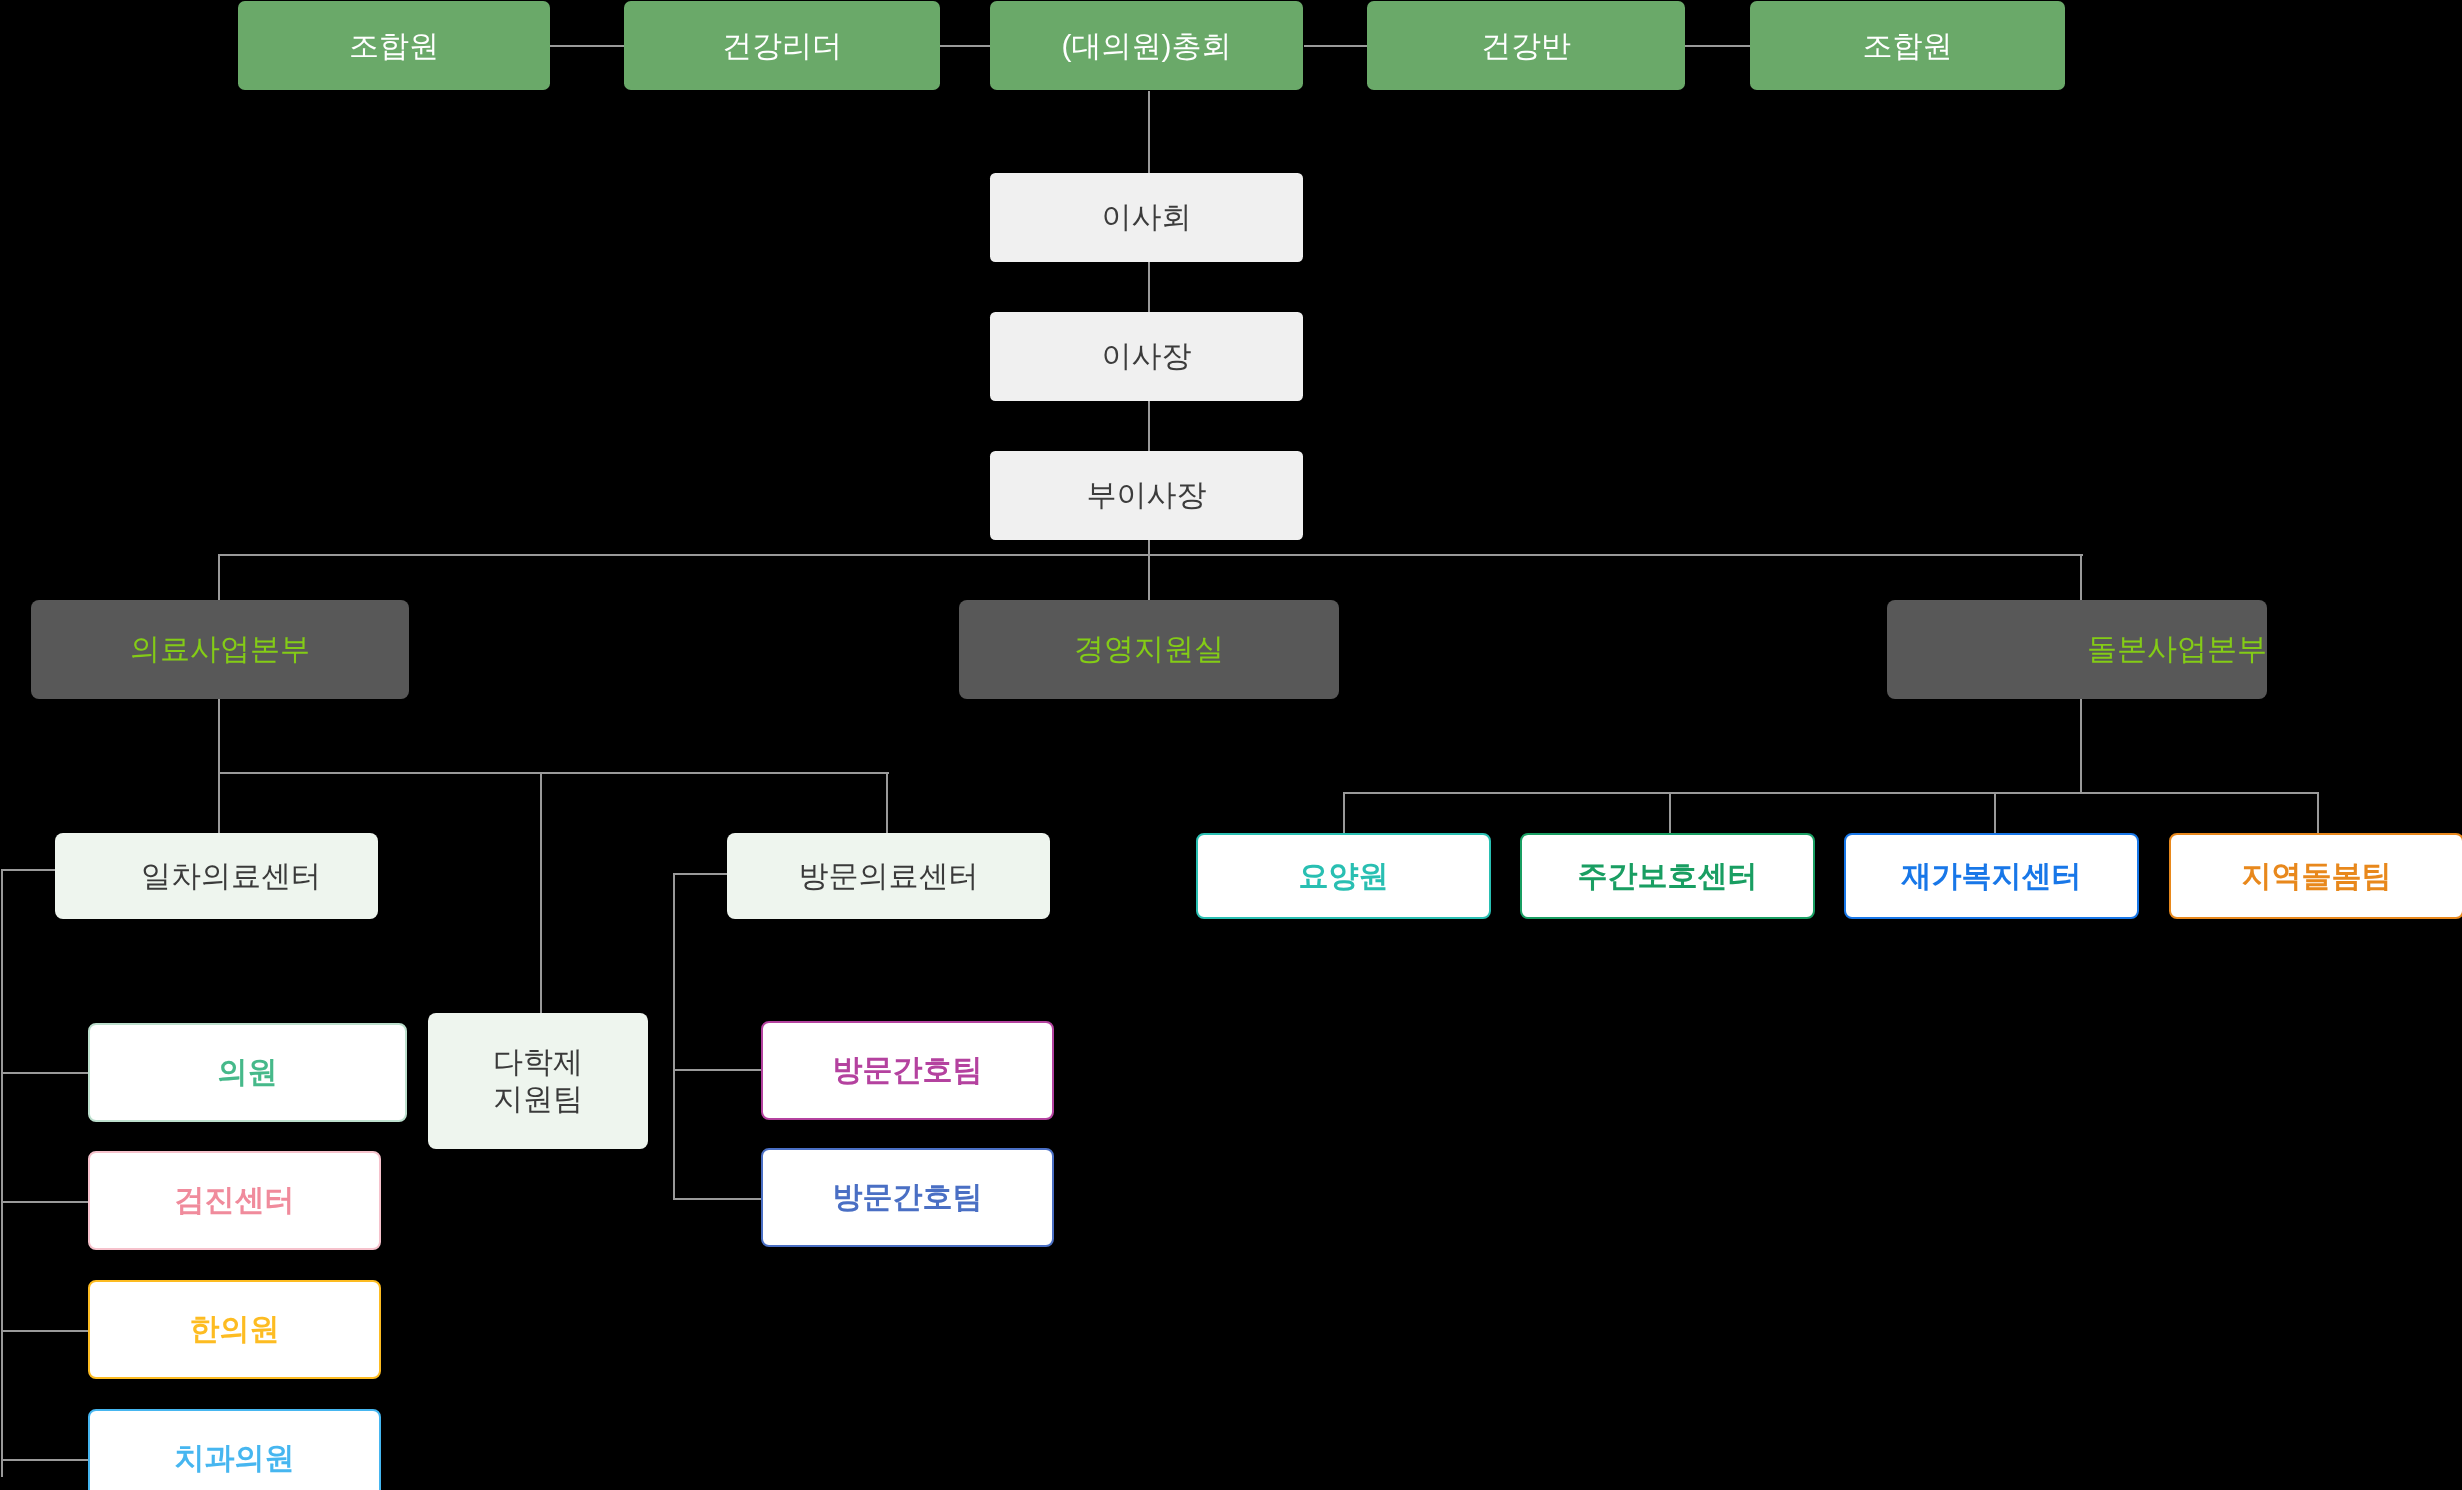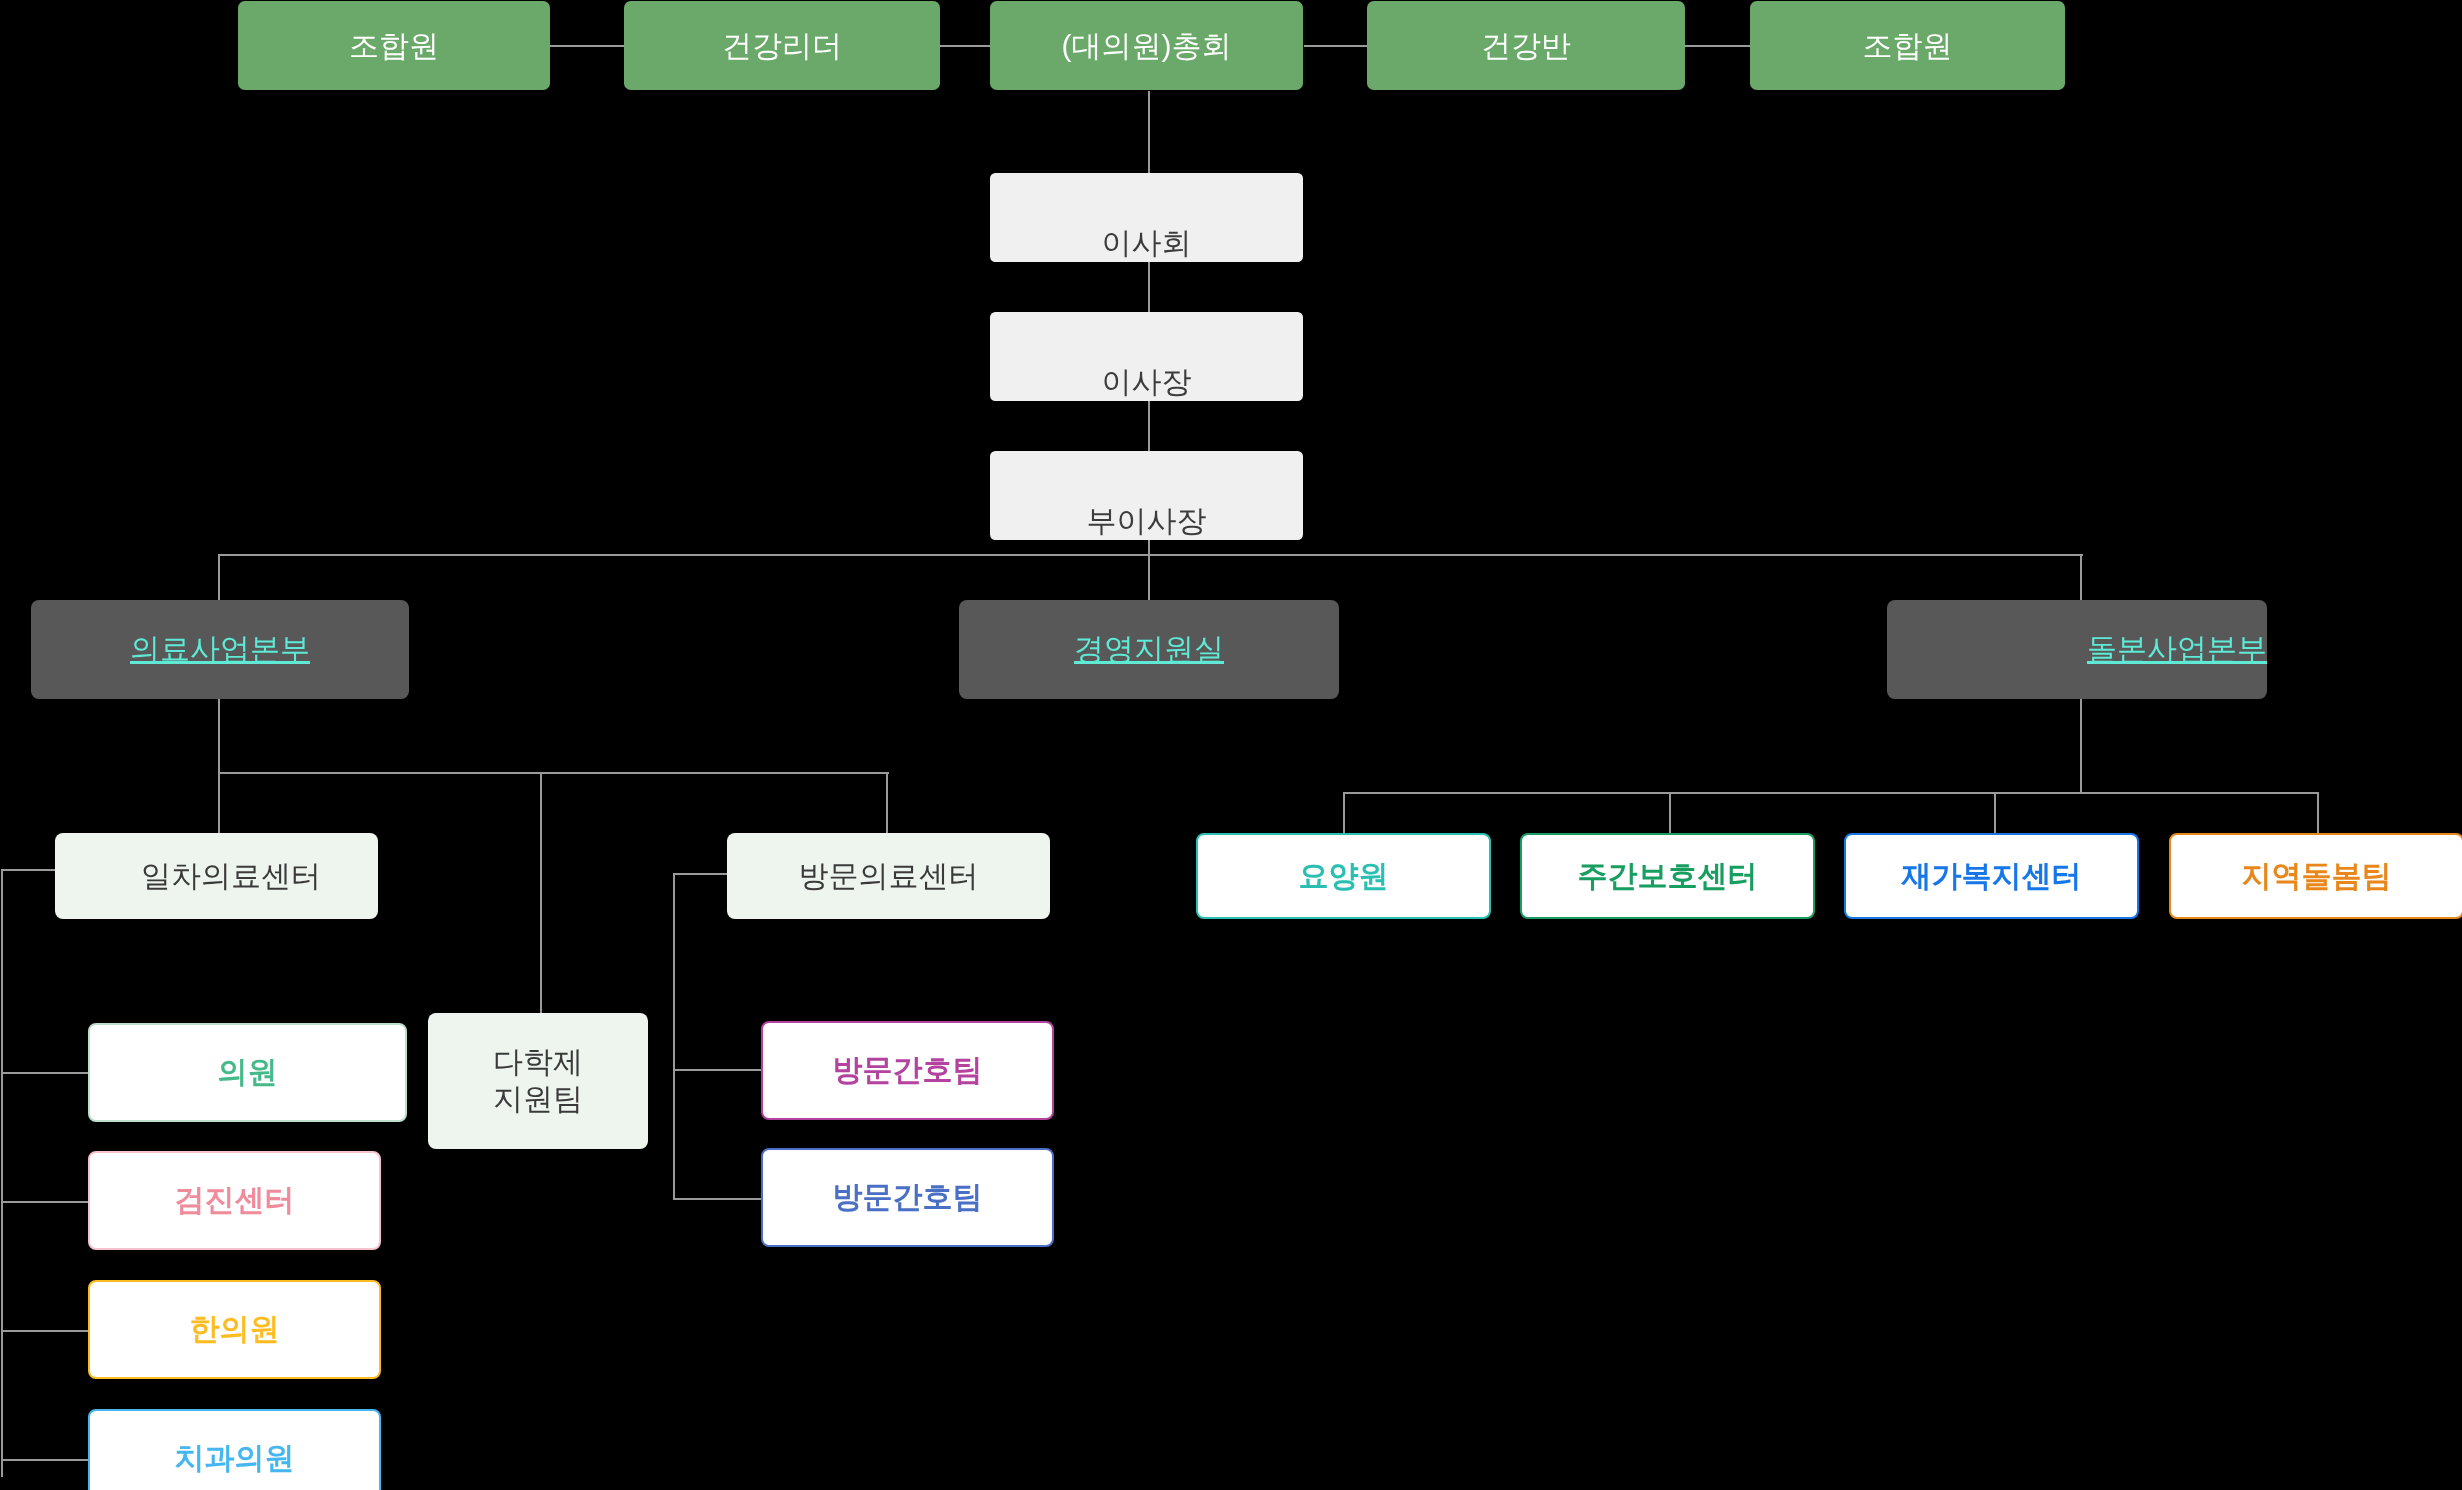--- a/index.html
+++ b/index.html
@@ -38,30 +38,28 @@
     font-size: 30px;
     font-weight: 400;
   }
   
   .n-light {
     background: #f0f0f0;
     color: #3c3c3c;
     border-radius: 5.4px;
     font-size: 30px;
     font-weight: 400;
-    align-items: flex-end;
   }
   
   .n-dark {
     background: #585858;
-    color: #5eead4;
+    color: #84cc16;
     border-radius: 8px;
     font-size: 30px;
     font-weight: 400;
-    text-decoration: underline;
   }
   
   .n-pale {
     background: #eef5ee;
     color: #3a3a3a;
     border-radius: 8px;
     font-size: 30px;
     font-weight: 400;
   }
   

